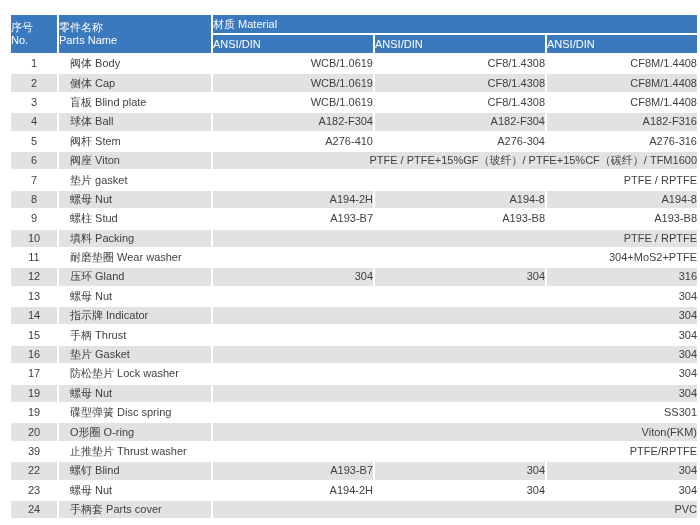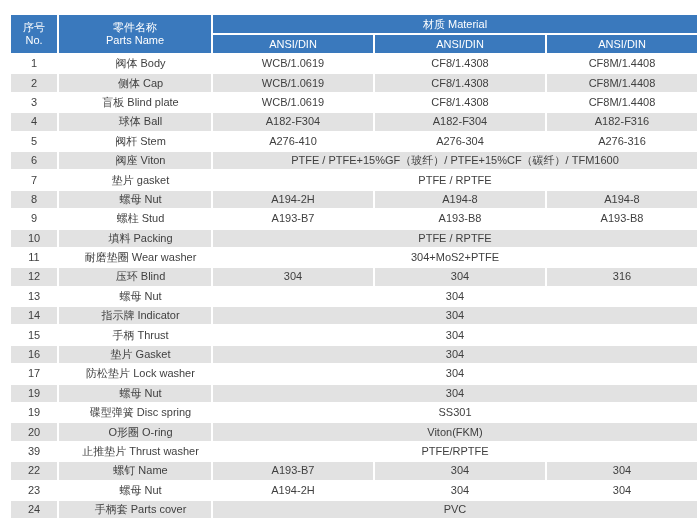--- a/index.html
+++ b/index.html
@@ -8,32 +8,32 @@
     font-family:"Liberation Sans","DejaVu Sans",sans-serif;
     -webkit-font-smoothing:antialiased;
   }
   .table-wrap{position:absolute;left:9px;top:13px;}
   table{
     border-collapse:separate;border-spacing:2px;table-layout:fixed;
     width:690px;background:#ffffff;
   }
   th{
     background:var(--blue,#3a79bd);color:var(--header-text,#ffffff);
-    font-weight:normal;font-size:11px;text-align:center;
+    font-weight:normal;font-size:11px;text-align:left;
     padding:0;line-height:13px;height:18px;
   }
   td{
     font-size:11px;color:var(--body-text,#3f3f3f);
     padding:0;height:17.4px;line-height:17px;
     white-space:nowrap;overflow:hidden;background:#ffffff;
   }
   tr.alt td{background:var(--alt-row,#e2e2e2);}
   td.no{text-align:center;}
-  td.name{text-align:center;padding-left:11px;}
-  td.val{text-align:center;}
+  td.name{text-align:left;padding-left:11px;}
+  td.val{text-align:right;}
 </style>
 </head>
 <body>
 
 <div class="table-wrap">
 <table>
   <colgroup>
     <col style="width:46px">
         <col style="width:152px">
         <col style="width:160px">
@@ -117,21 +117,21 @@
       <td class="name">填料 Packing</td>
       <td class="val" colspan="3">PTFE / RPTFE</td>
     </tr>
     <tr>
       <td class="no">11</td>
       <td class="name">耐磨垫圈 Wear washer</td>
       <td class="val" colspan="3">304+MoS2+PTFE</td>
     </tr>
     <tr class="alt">
       <td class="no">12</td>
-      <td class="name">压环 Blind</td>
+      <td class="name">压环 Gland</td>
       <td class="val">304</td>
       <td class="val">304</td>
       <td class="val">316</td>
     </tr>
     <tr>
       <td class="no">13</td>
       <td class="name">螺母 Nut</td>
       <td class="val" colspan="3">304</td>
     </tr>
     <tr class="alt">
@@ -169,21 +169,21 @@
       <td class="name">O形圈 O-ring</td>
       <td class="val" colspan="3">Viton(FKM)</td>
     </tr>
     <tr>
       <td class="no">39</td>
       <td class="name">止推垫片 Thrust washer</td>
       <td class="val" colspan="3">PTFE/RPTFE</td>
     </tr>
     <tr class="alt">
       <td class="no">22</td>
-      <td class="name">螺钉 Name</td>
+      <td class="name">螺钉 Blind</td>
       <td class="val">A193-B7</td>
       <td class="val">304</td>
       <td class="val">304</td>
     </tr>
     <tr>
       <td class="no">23</td>
       <td class="name">螺母 Nut</td>
       <td class="val">A194-2H</td>
       <td class="val">304</td>
       <td class="val">304</td>

